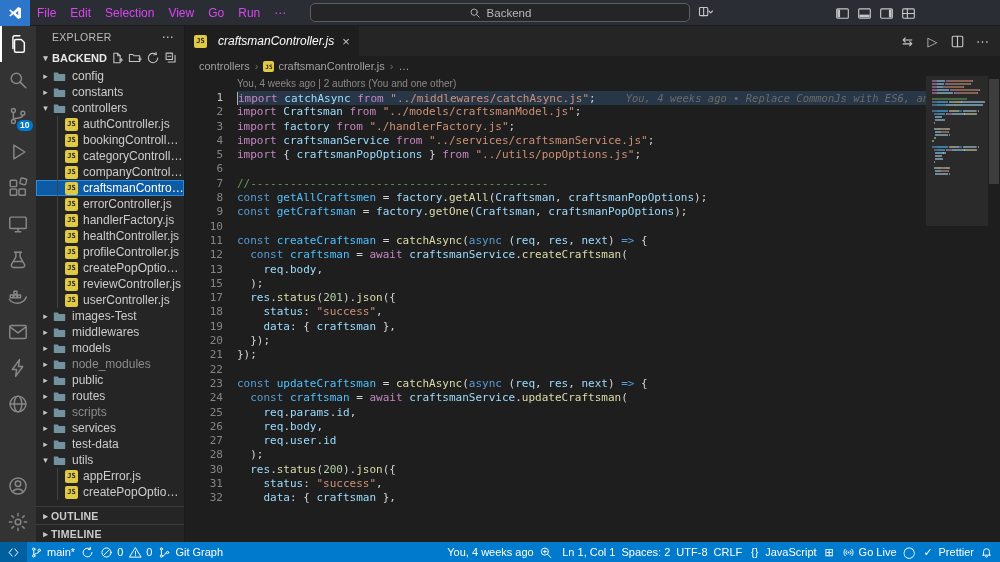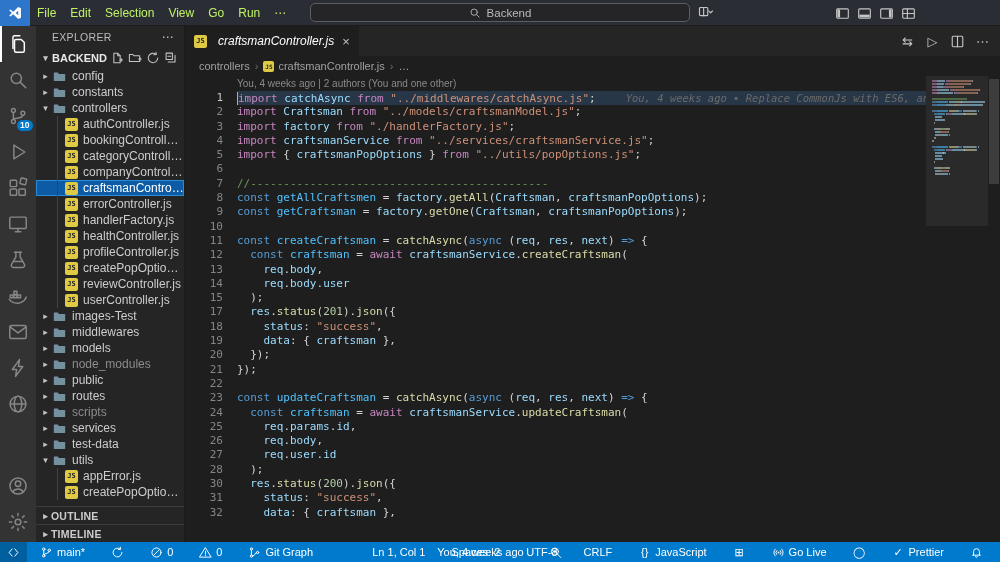--- a/index.html
+++ b/index.html
@@ -4,21 +4,21 @@
 <style>
   html,body{margin:0;padding:0;width:1000px;height:562px;overflow:hidden;background:#1e1e1e;
     font-family:"Liberation Sans",sans-serif;-webkit-font-smoothing:antialiased;}
   .app{width:1000px;height:562px;display:flex;flex-direction:column;color:#cccccc;font-size:12px;}
 
   
   .titlebar{height:26px;flex:none;background:#2b2d35;display:flex;align-items:center;position:relative;border-bottom:1px solid #1b1b1c;box-sizing:border-box;}
   .logo{width:30px;height:26px;background:#2d76c9;display:flex;align-items:center;justify-content:center;flex:none;}
   .logo svg{width:16px;height:16px;}
   .menus{display:flex;align-items:center;height:100%;}
-  .menu-item{padding:0 7px;height:100%;display:flex;align-items:center;color:#bef264;cursor:pointer;font-size:12px;}
+  .menu-item{padding:0 7px;height:100%;display:flex;align-items:center;color:#d946ef;cursor:pointer;font-size:12px;}
   .nav-arrows{display:flex;gap:14px;margin-left:16px;color:#c5c5c5;font-size:13px;}
   .nav-arrows .fwd{color:#8a8a8a;}
   .command-center{position:absolute;left:50%;transform:translateX(-50%);top:3px;width:380px;height:19px;
     background:#252528;border:1px solid#5d5e63;border-radius:5px;display:flex;align-items:center;justify-content:center;gap:6px;
     color:#b9b9b9;font-size:11.5px;cursor:pointer;box-sizing:border-box;}
   .cc-ic{width:12px;height:12px;}
   .split-dd{position:absolute;left:calc(50% + 198px);top:5px;width:17px;height:15px;color:#c5c5c5;}
   .layout-controls{position:absolute;right:84px;top:0;height:26px;display:flex;align-items:center;gap:7px;color:#c5c5c5;}
   .tb-ic{display:inline-flex;width:15px;height:15px;cursor:pointer;}
   .tb-ic svg{width:100%;height:100%;}
@@ -97,21 +97,21 @@
   .mm-seg{height:2px;opacity:.55;flex:none;}
   .mm-sp{height:2px;flex:none;}
   .vscroll{position:absolute;top:0;right:0;bottom:0;width:12px;background:#1e1e1e;cursor:pointer;}
   .vthumb{position:absolute;left:1px;right:1px;top:3px;height:105px;background:rgba(121,121,121,0.35);}
 
   
   .statusbar{height:20px;flex:none;background:var(--accent,#007acc);display:flex;align-items:stretch;color:#ffffff;font-size:11px;position:relative;}
   .sb-group{display:flex;align-items:stretch;}
   .sb-center{position:absolute;left:50%;top:0;bottom:0;transform:translateX(-50%);}
   .sb-right{margin-left:auto;padding-right:4px;}
-  .sb-item{display:flex;align-items:center;gap:4px;padding:0 13px;cursor:pointer;white-space:nowrap;}
+  .sb-item{display:flex;align-items:center;gap:4px;padding:0 3px;cursor:pointer;white-space:nowrap;}
   .sb-item[data-name="status-remote-indicator"]{background:rgba(0,0,0,0.22);padding:0 7px;}
   .sb-ic{width:13px;height:13px;display:inline-flex;align-items:center;justify-content:center;font-size:11px;line-height:1;}
   .sb-ic svg{width:100%;height:100%;}
   .ic{display:inline-flex;align-items:center;justify-content:center;}
   .ic svg{width:100%;height:100%;display:block;}
 </style>
 </head>
 <body>
 
 <div class="app" data-name="vscode-window">
@@ -575,21 +575,20 @@
             <div class="cl" data-name="code-line-4"><span class="ln">4</span><span class="lc"><span class="tk-p">import </span><span class="tk-v">craftsmanService</span><span class="tk-p"> from </span><span class="tk-s">"../services/craftsmanService.js"</span><span class="tk-w">;</span></span></div>
             <div class="cl" data-name="code-line-5"><span class="ln">5</span><span class="lc"><span class="tk-p">import </span><span class="tk-w">{ </span><span class="tk-v">craftsmanPopOptions</span><span class="tk-w"> }</span><span class="tk-p"> from </span><span class="tk-s">"../utils/popOptions.js"</span><span class="tk-w">;</span></span></div>
             <div class="cl" data-name="code-line-6"><span class="ln">6</span><span class="lc"></span></div>
             <div class="cl" data-name="code-line-7"><span class="ln">7</span><span class="lc"><span class="tk-c">//---------------------------------------------</span></span></div>
             <div class="cl" data-name="code-line-8"><span class="ln">8</span><span class="lc"><span class="tk-b">const </span><span class="tk-k">getAllCraftsmen</span><span class="tk-w"> = </span><span class="tk-v">factory</span><span class="tk-w">.</span><span class="tk-f">getAll</span><span class="tk-w">(</span><span class="tk-v">Craftsman</span><span class="tk-w">, </span><span class="tk-v">craftsmanPopOptions</span><span class="tk-w">);</span></span></div>
             <div class="cl" data-name="code-line-9"><span class="ln">9</span><span class="lc"><span class="tk-b">const </span><span class="tk-k">getCraftsman</span><span class="tk-w"> = </span><span class="tk-v">factory</span><span class="tk-w">.</span><span class="tk-f">getOne</span><span class="tk-w">(</span><span class="tk-v">Craftsman</span><span class="tk-w">, </span><span class="tk-v">craftsmanPopOptions</span><span class="tk-w">);</span></span></div>
             <div class="cl" data-name="code-line-10"><span class="ln">10</span><span class="lc"></span></div>
             <div class="cl" data-name="code-line-11"><span class="ln">11</span><span class="lc"><span class="tk-b">const </span><span class="tk-k">createCraftsman</span><span class="tk-w"> = </span><span class="tk-f">catchAsync</span><span class="tk-w">(</span><span class="tk-b">async</span><span class="tk-w"> (</span><span class="tk-v">req</span><span class="tk-w">, </span><span class="tk-v">res</span><span class="tk-w">, </span><span class="tk-v">next</span><span class="tk-w">) </span><span class="tk-b">=&gt;</span><span class="tk-w"> {</span></span></div>
             <div class="cl" data-name="code-line-12"><span class="ln">12</span><span class="lc"><span class="tk-w">  </span><span class="tk-b">const </span><span class="tk-k">craftsman</span><span class="tk-w"> = </span><span class="tk-p">await </span><span class="tk-v">craftsmanService</span><span class="tk-w">.</span><span class="tk-f">createCraftsman</span><span class="tk-w">(</span></span></div>
             <div class="cl" data-name="code-line-13"><span class="ln">13</span><span class="lc"><span class="tk-w">    </span><span class="tk-v">req</span><span class="tk-w">.</span><span class="tk-v">body</span><span class="tk-w">,</span></span></div>
-            <div class="cl" data-name="code-line-14"><span class="ln">14</span><span class="lc"><span class="tk-w">    </span><span class="tk-v">req</span><span class="tk-w">.</span><span class="tk-v">body</span><span class="tk-w">.</span><span class="tk-v">user</span></span></div>
             <div class="cl" data-name="code-line-15"><span class="ln">15</span><span class="lc"><span class="tk-w">  );</span></span></div>
             <div class="cl" data-name="code-line-17"><span class="ln">17</span><span class="lc"><span class="tk-w">  </span><span class="tk-v">res</span><span class="tk-w">.</span><span class="tk-f">status</span><span class="tk-w">(</span><span class="tk-n">201</span><span class="tk-w">).</span><span class="tk-f">json</span><span class="tk-w">({</span></span></div>
             <div class="cl" data-name="code-line-18"><span class="ln">18</span><span class="lc"><span class="tk-w">    </span><span class="tk-v">status</span><span class="tk-w">: </span><span class="tk-s">"success"</span><span class="tk-w">,</span></span></div>
             <div class="cl" data-name="code-line-19"><span class="ln">19</span><span class="lc"><span class="tk-w">    </span><span class="tk-v">data</span><span class="tk-w">: { </span><span class="tk-v">craftsman</span><span class="tk-w"> },</span></span></div>
             <div class="cl" data-name="code-line-20"><span class="ln">20</span><span class="lc"><span class="tk-w">  });</span></span></div>
             <div class="cl" data-name="code-line-21"><span class="ln">21</span><span class="lc"><span class="tk-w">});</span></span></div>
             <div class="cl" data-name="code-line-22"><span class="ln">22</span><span class="lc"></span></div>
             <div class="cl" data-name="code-line-23"><span class="ln">23</span><span class="lc"><span class="tk-b">const </span><span class="tk-k">updateCraftsman</span><span class="tk-w"> = </span><span class="tk-f">catchAsync</span><span class="tk-w">(</span><span class="tk-b">async</span><span class="tk-w"> (</span><span class="tk-v">req</span><span class="tk-w">, </span><span class="tk-v">res</span><span class="tk-w">, </span><span class="tk-v">next</span><span class="tk-w">) </span><span class="tk-b">=&gt;</span><span class="tk-w"> {</span></span></div>
             <div class="cl" data-name="code-line-24"><span class="ln">24</span><span class="lc"><span class="tk-w">  </span><span class="tk-b">const </span><span class="tk-k">craftsman</span><span class="tk-w"> = </span><span class="tk-p">await </span><span class="tk-v">craftsmanService</span><span class="tk-w">.</span><span class="tk-f">updateCraftsman</span><span class="tk-w">(</span></span></div>
             <div class="cl" data-name="code-line-25"><span class="ln">25</span><span class="lc"><span class="tk-w">    </span><span class="tk-v">req</span><span class="tk-w">.</span><span class="tk-v">params</span><span class="tk-w">.</span><span class="tk-v">id</span><span class="tk-w">,</span></span></div>

